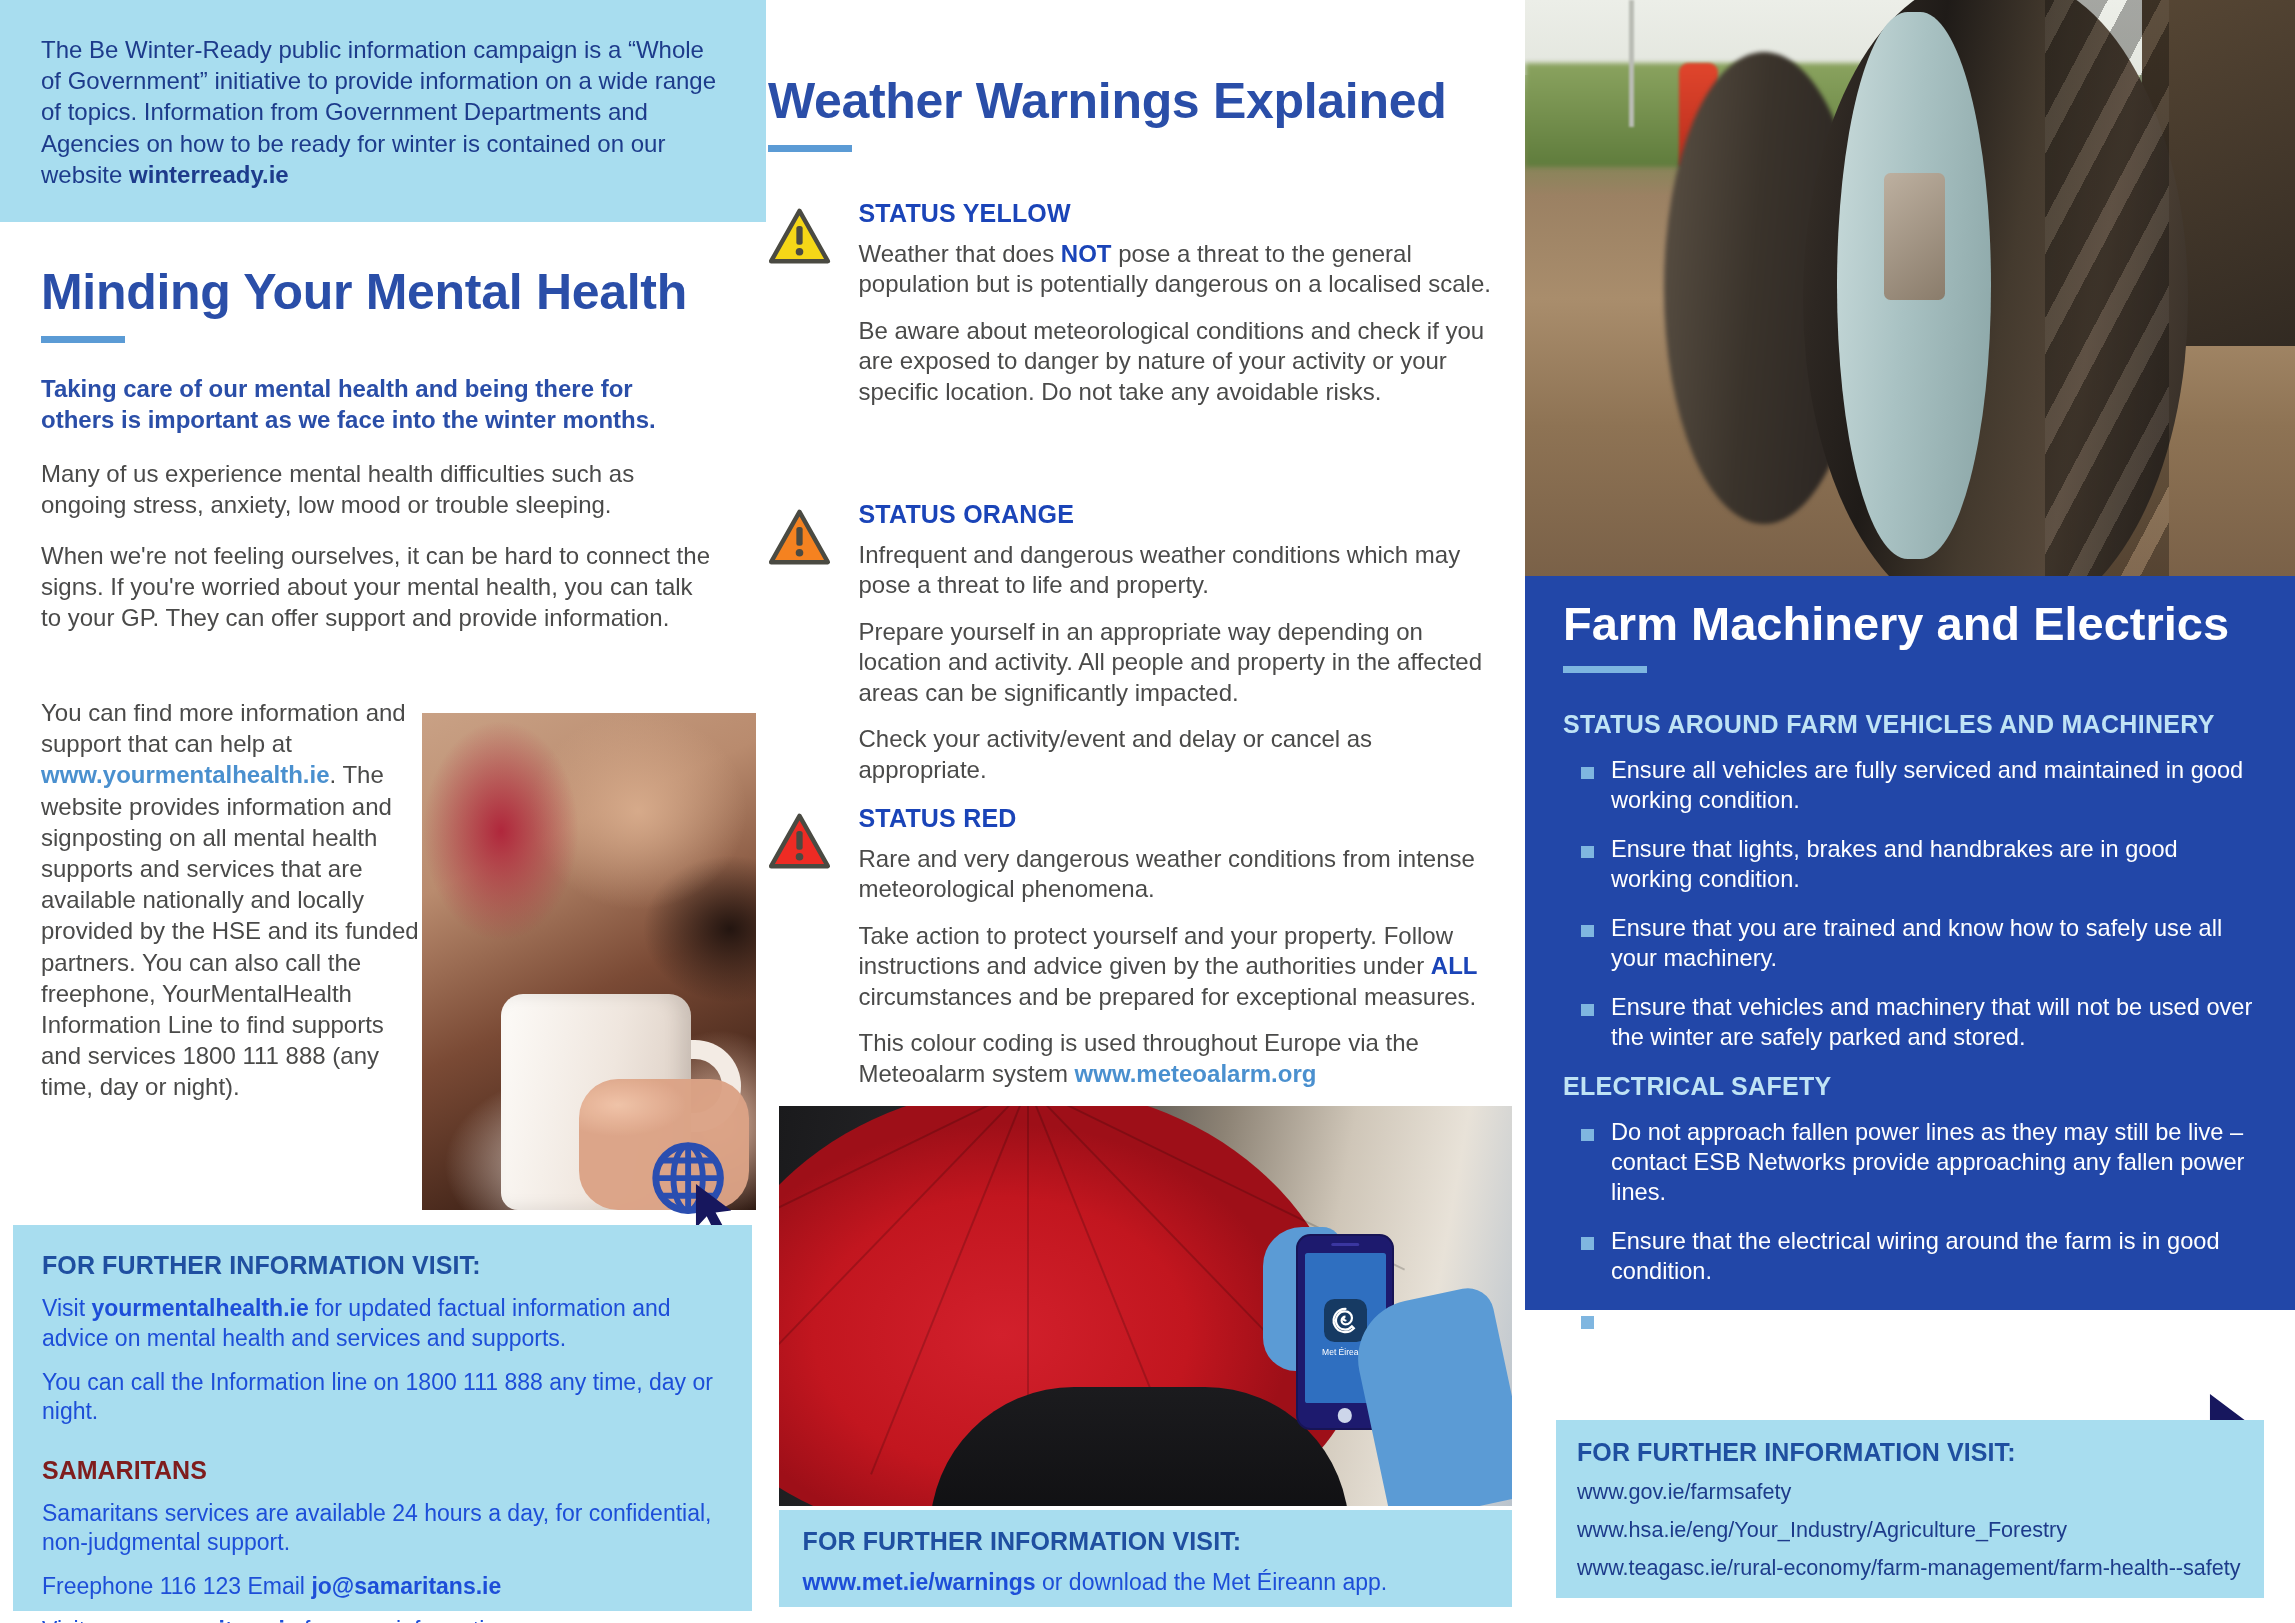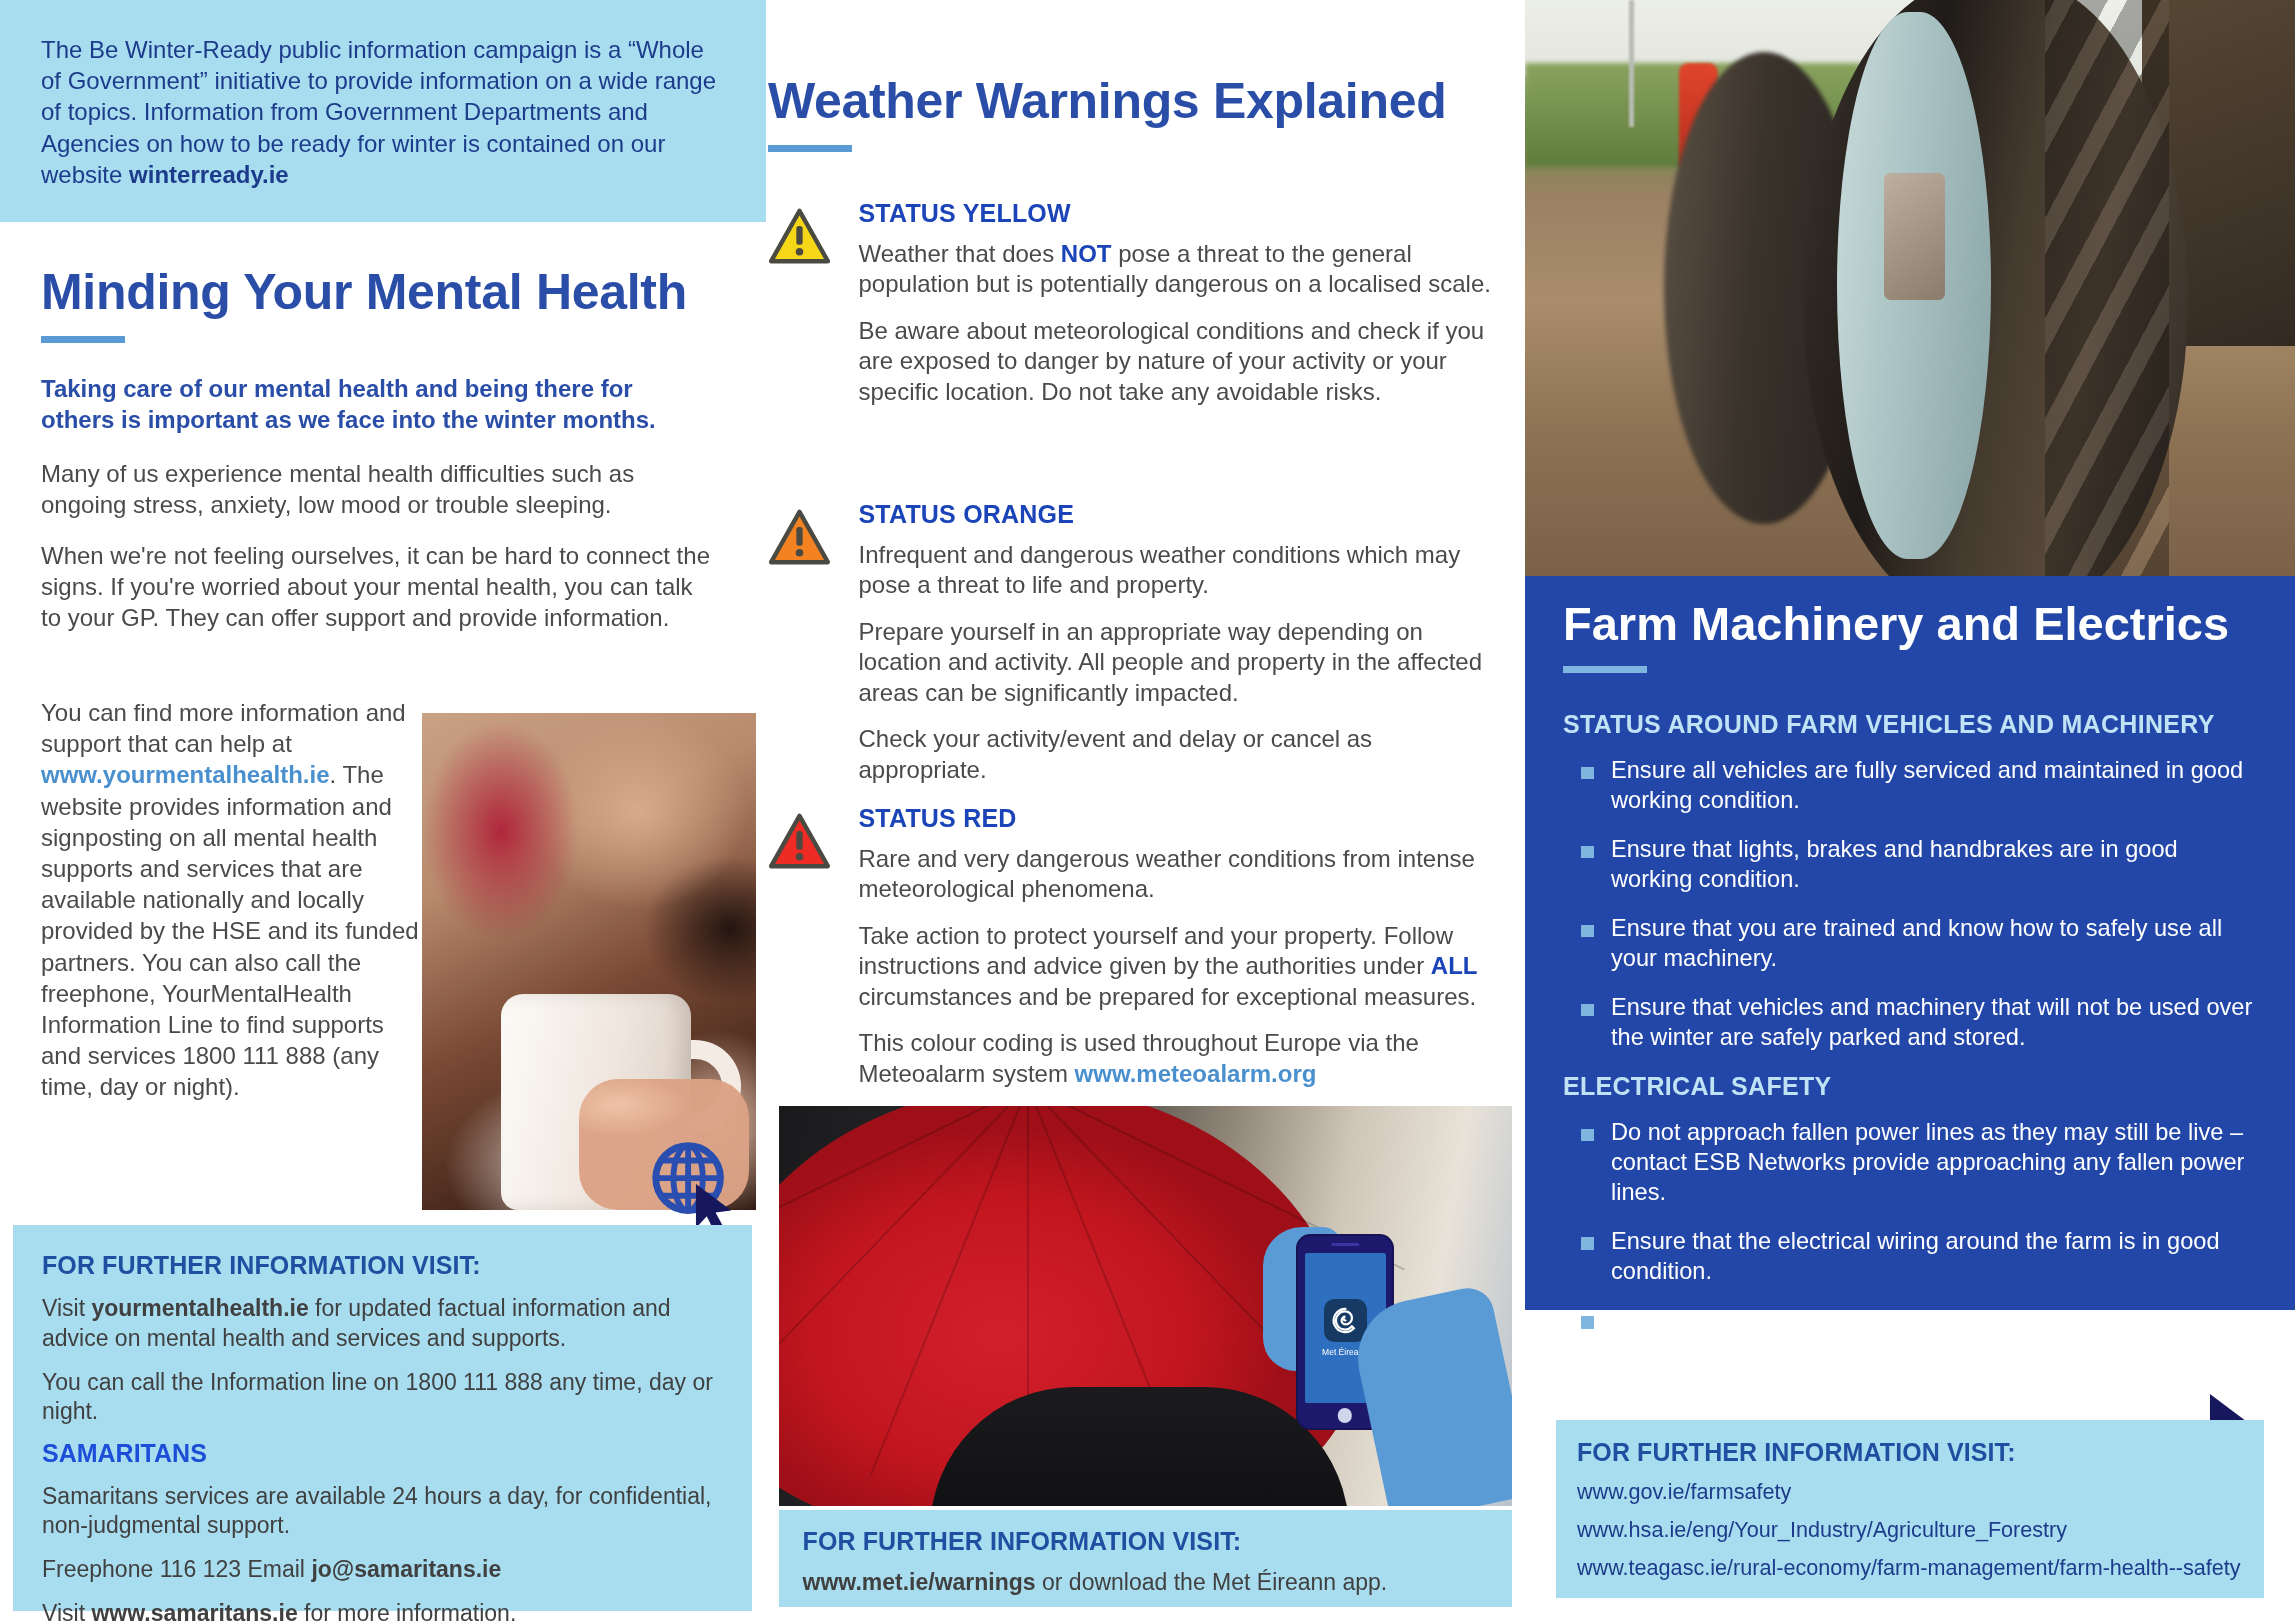--- a/index.html
+++ b/index.html
@@ -93,25 +93,25 @@
 
   
   .info-box-left {
     position:absolute; left:13px; top:1225px; width:739px; height:386px;
     background:#a8ddef; padding:26px 30px 0 29px;
   }
   .info-title {
     font-size:25px; font-weight:700; color:#1f4fa0; letter-spacing:0.1px;
   }
   .info-p {
-    font-size:23px; color:#404040; line-height:1.28; margin-top:14.4px;
+    font-size:23px; color:#1d4ed8; line-height:1.28; margin-top:14.4px;
   }
   .info-p b { font-weight:700; }
   .info-sub {
-    font-size:25px; font-weight:700; color:#1d4ed8; margin-top:12px;
+    font-size:25px; font-weight:700; color:#7f1d1d; margin-top:29px;
   }
 
   
   .mid-head { position:absolute; left:0; top:27.5px; width:713px; }
 
   .status-block { position:absolute; width:733px; }
   .status-row { display:flex; align-items:flex-start;justify-content:flex-end; }
   .tri-icon { width:63px; flex:0 0 63px; margin-right:27.5px; padding-top:7.9px; }
   .status-body { flex:1; }
   .status-title {

